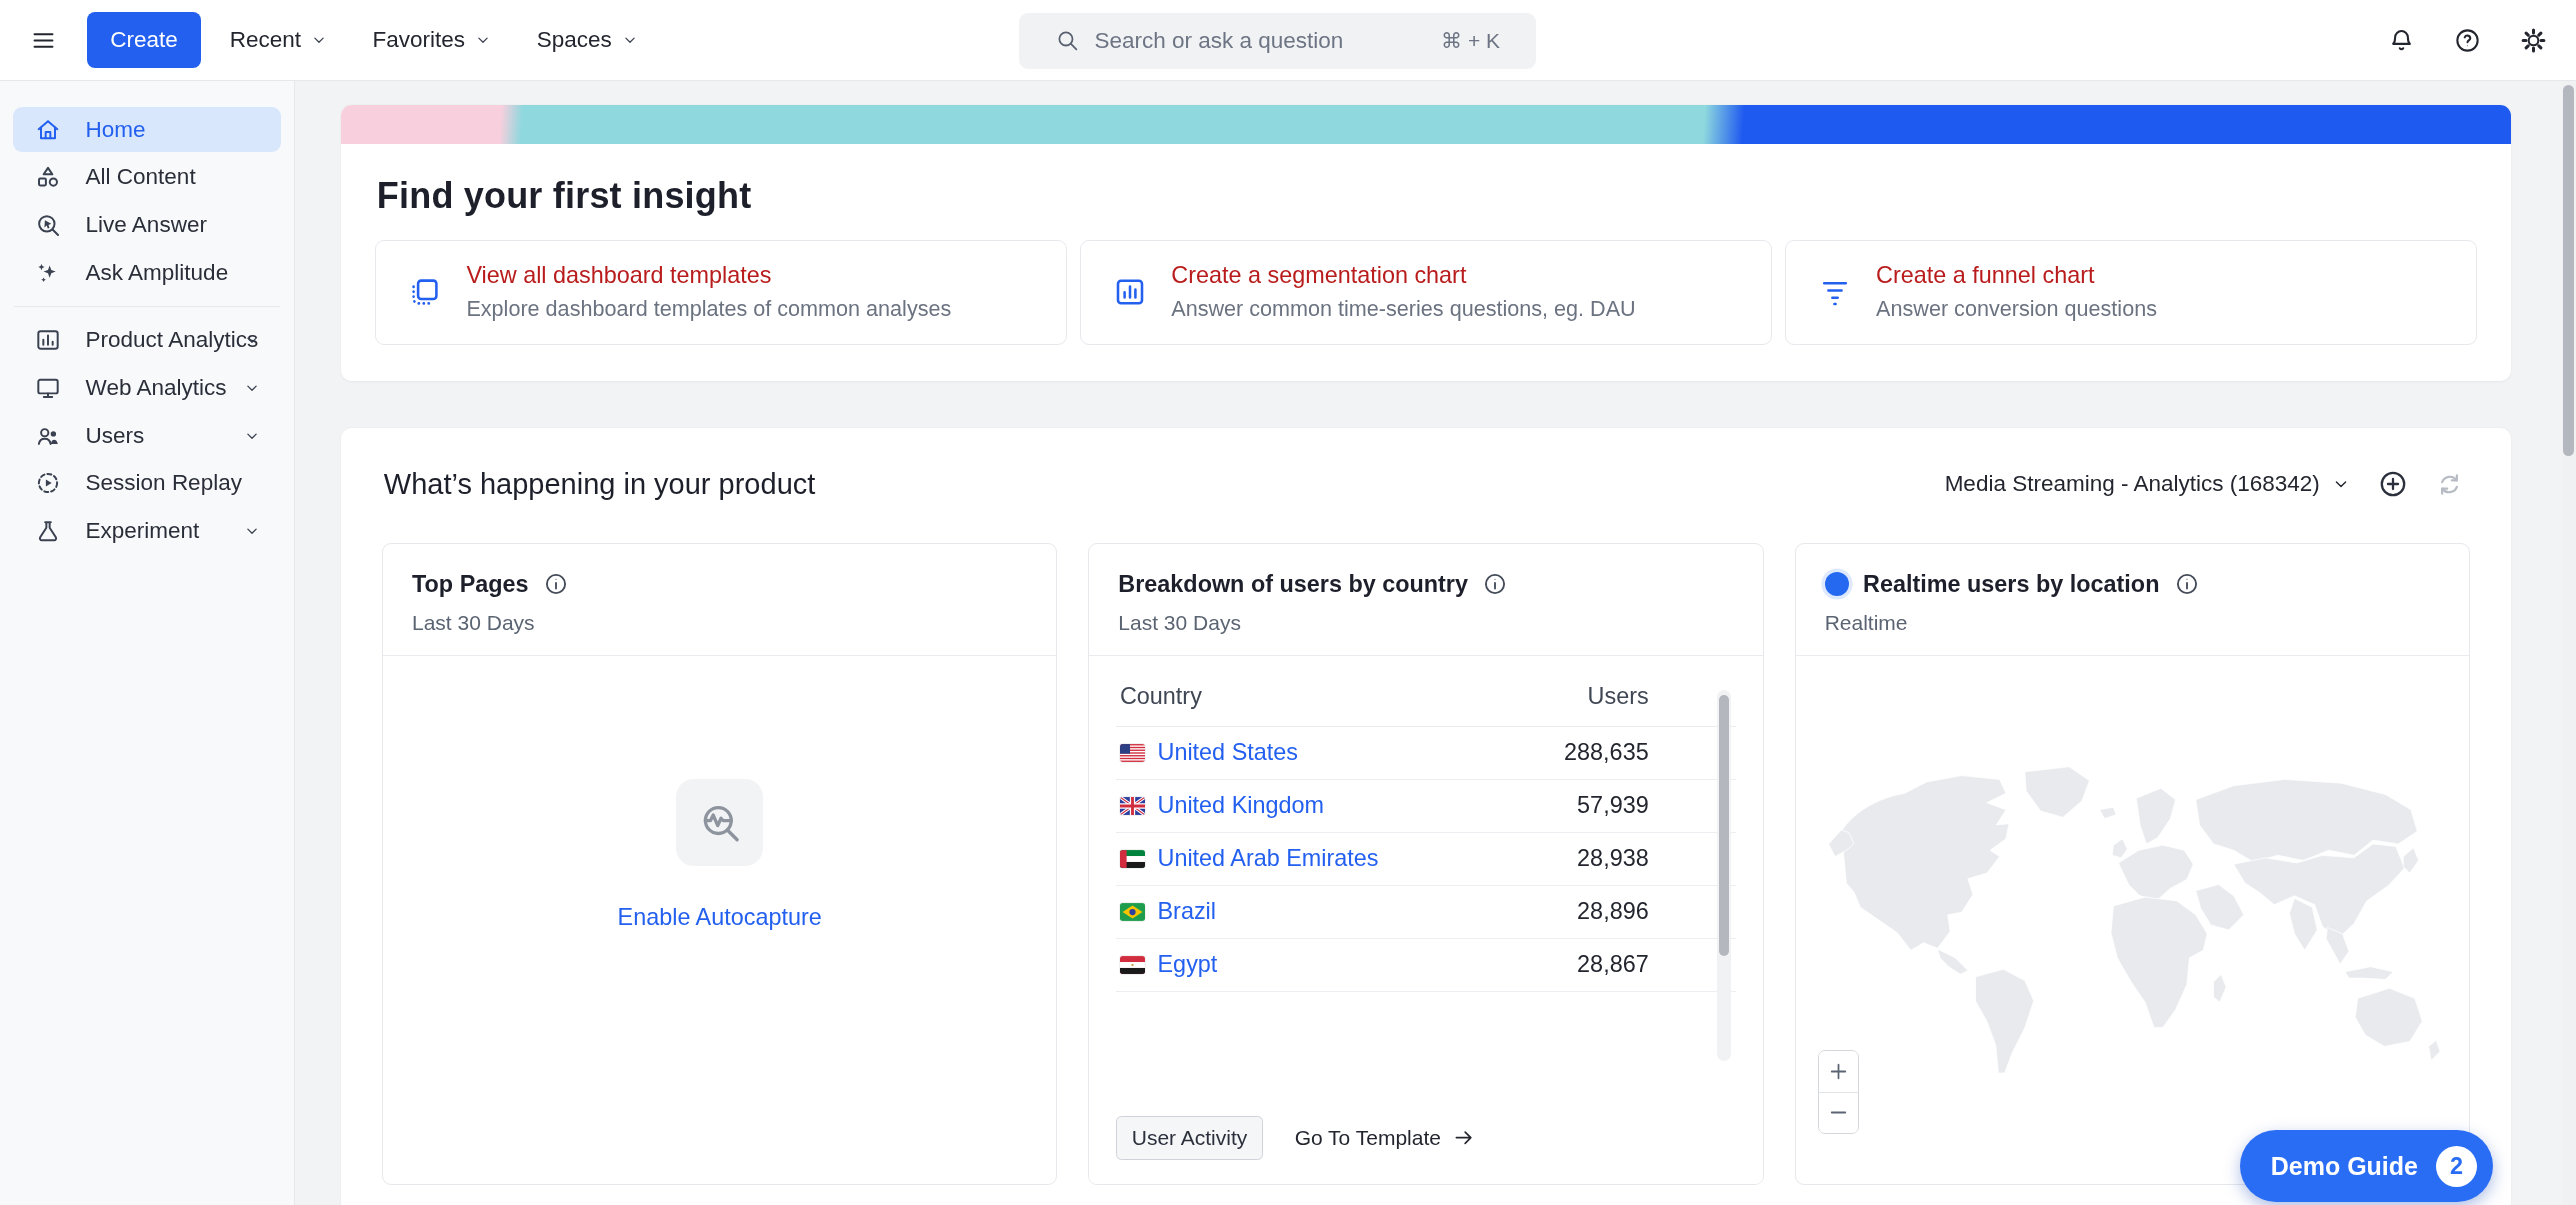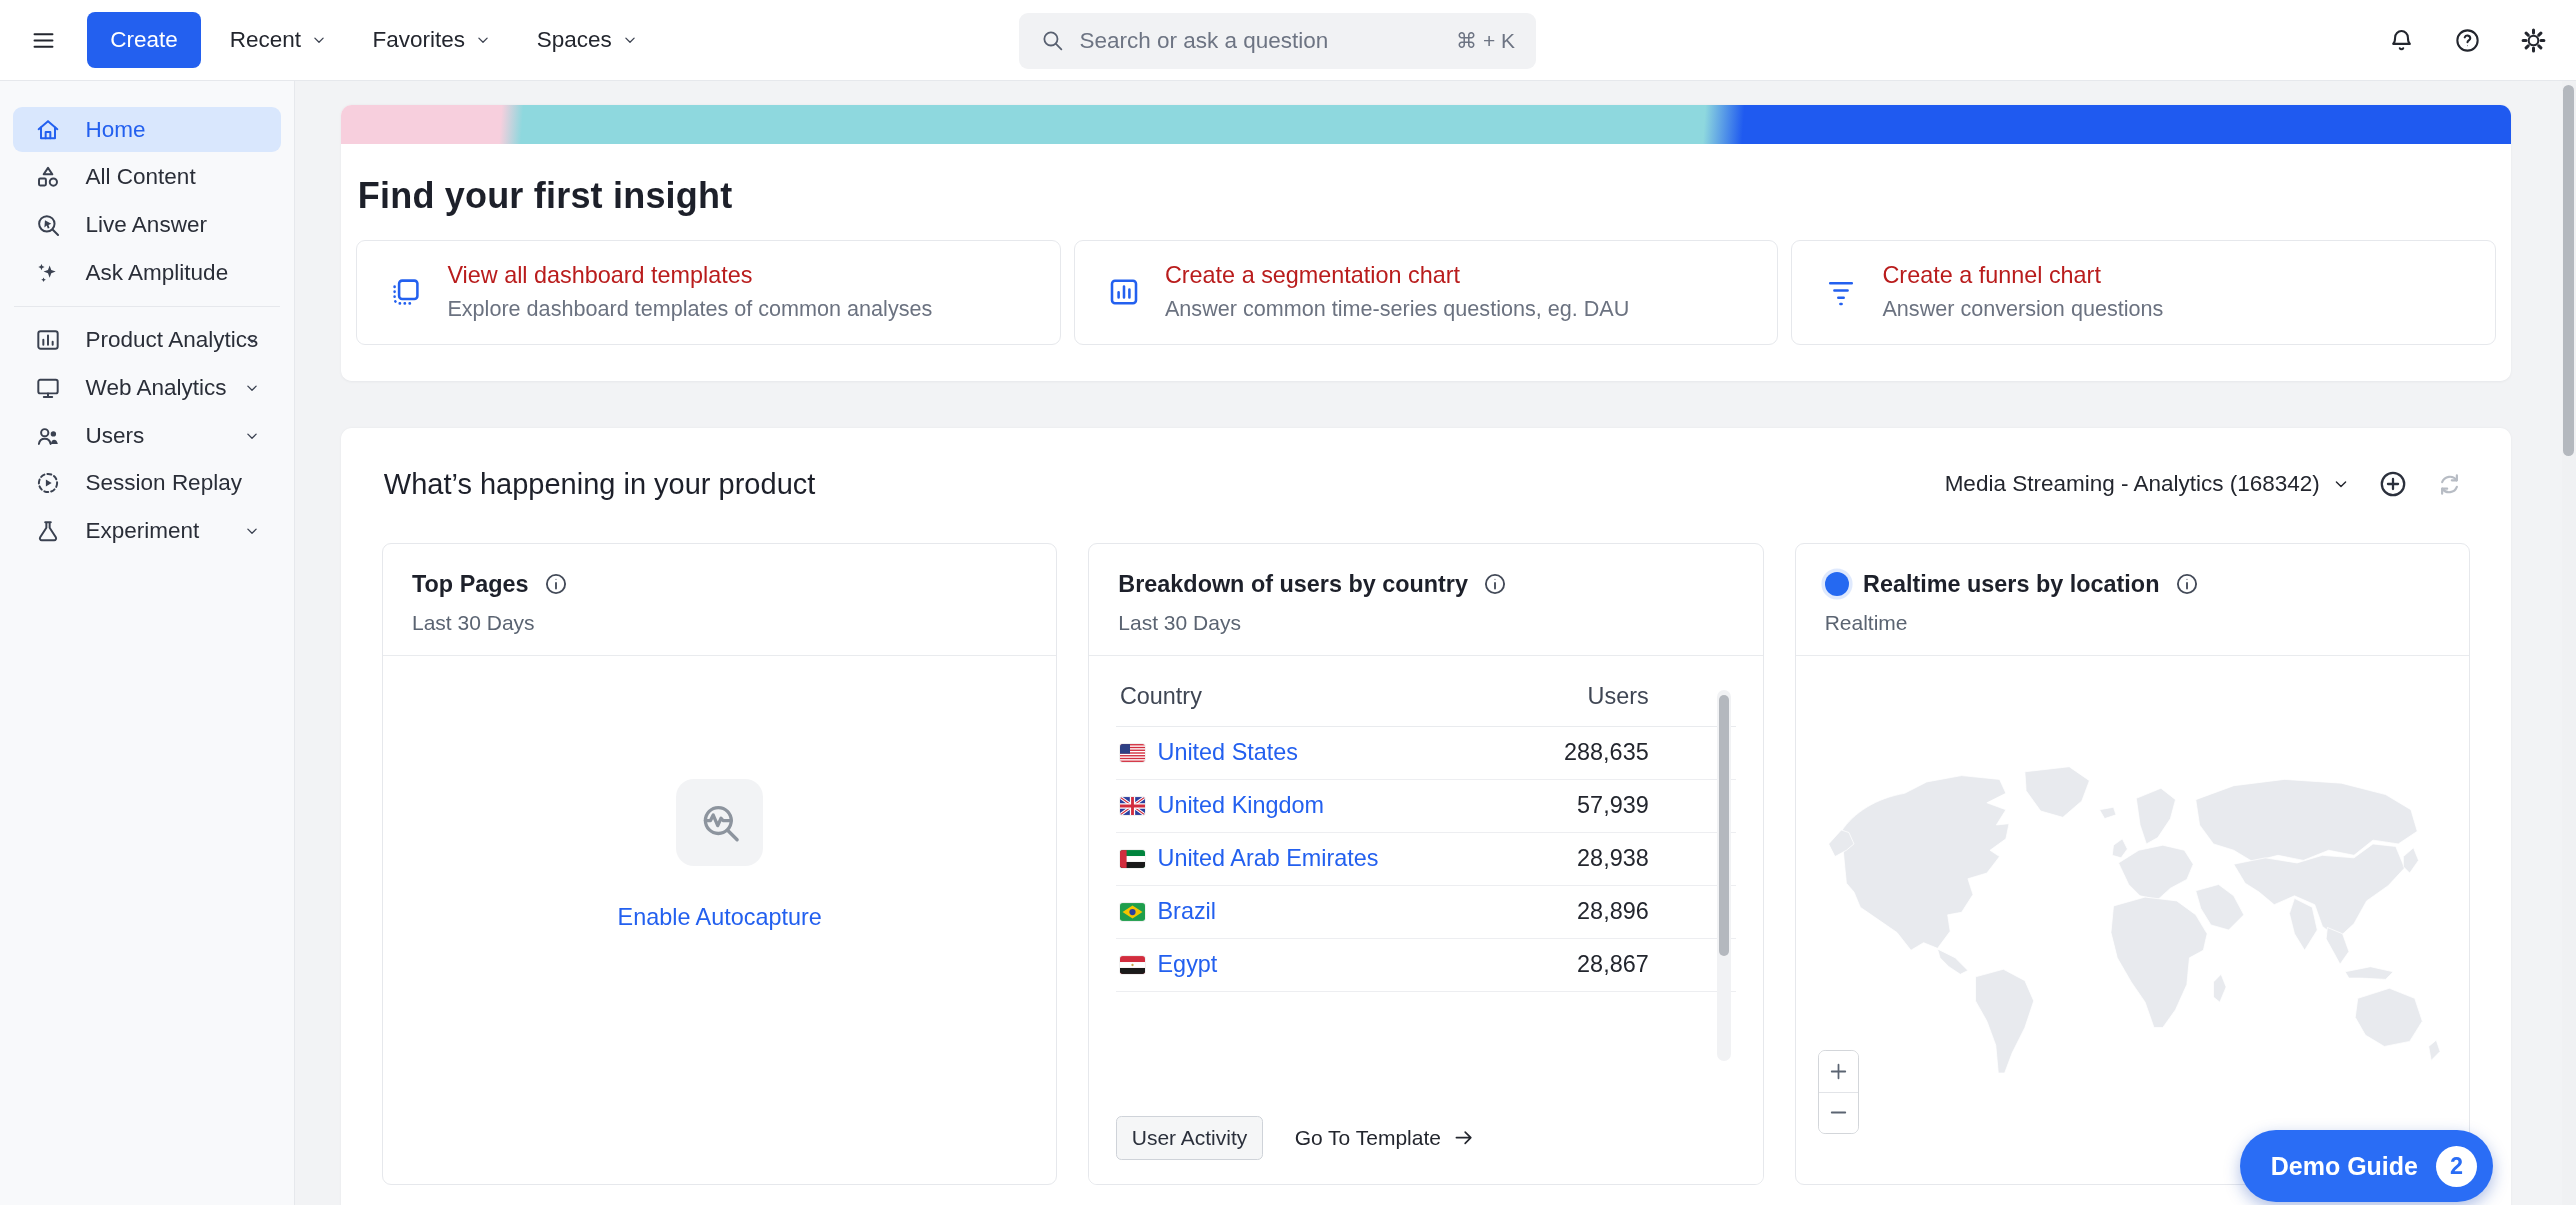--- a/index.html
+++ b/index.html
@@ -13,21 +13,21 @@
   svg{display:block;}
   .ic{display:inline-flex;align-items:center;justify-content:center;flex:none;}
   .ic svg{stroke:currentColor;fill:none;stroke-width:1.7;stroke-linecap:round;stroke-linejoin:round;}
 
   
   .topbar{position:absolute;left:0;top:0;width:2576px;height:81px;background:#fff;border-bottom:0.9px solid var(--border);display:flex;align-items:center;padding:0 0 0 23.4px;z-index:20;}
   .hamburger{width:40px;height:40px;border-radius:7.2px;display:flex;align-items:center;justify-content:center;color:#23262e;cursor:pointer;margin-right:23.4px;}
   .create-btn{height:56px;padding:0 23.4px;background:var(--accent);color:#fff;border:none;border-radius:8px;font-size:22.5px;font-family:inherit;cursor:pointer;}
   .top-menu{display:flex;align-items:center;gap:9px;font-size:22.5px;color:#23262e;padding:0 16px;height:50px;border-radius:8px;cursor:pointer;margin-left:12.6px;}
   .top-menu .ic{color:#3c4250;}
-  .searchbar{position:absolute;left:1019px;top:12.6px;width:517px;height:56px;background:#f1f2f4;border-radius:9px;display:flex;align-items:center;padding:0 21px;gap:14.4px;cursor:text;}
+  .searchbar{position:absolute;left:1019px;top:12.6px;width:517px;height:56px;background:#f1f2f4;border-radius:9px;display:flex;align-items:center;padding:0 36px;gap:14.4px;cursor:text;}
   .searchbar .ic{color:#586070;}
   .search-ph{flex:1;font-size:22.5px;color:#6d7483;white-space:nowrap;}
   .search-kbd{font-size:21px;color:#6d7483;white-space:nowrap;}
   .top-right{position:absolute;right:21.6px;top:0;height:81px;display:flex;align-items:center;gap:25px;}
   .top-icon{width:41px;height:41px;border-radius:7.2px;display:flex;align-items:center;justify-content:center;color:#23262e;cursor:pointer;}
 
   
   .sidebar{position:absolute;left:0;top:81px;width:295px;height:1125px;background:var(--sidebar-bg);border-right:0.9px solid var(--border);padding-top:23.4px;z-index:10;}
   .side-item{position:relative;display:flex;align-items:center;gap:23.4px;height:45px;margin:2.7px 12.6px;padding:0 21.6px;border-radius:9px;font-size:22.5px;color:#2a2e38;cursor:pointer;}
   .side-item .ic{color:#3a4150;}
@@ -35,21 +35,21 @@
   .side-item.active .ic{color:var(--accent);}
   .side-item .chev{position:absolute;right:20px;color:#3a4150;}
   .side-divider{height:0.9px;background:var(--border);margin:10.8px 14.4px;}
 
   
   .main{position:absolute;left:295px;top:81px;width:2281px;height:1125px;padding:24px 65px 0 46px;}
 
   
   .banner{width:2170px;background:#fff;border-radius:10.8px;box-shadow:0 0.9px 2.7px rgba(20,24,40,.05);overflow:hidden;}
   .banner-strip{height:39px;background:linear-gradient(94deg,var(--banner-pink) 0%,var(--banner-pink) 7.4%,var(--banner-teal) 8.4%,var(--banner-teal) 62.8%,var(--banner-blue) 64.6%,var(--banner-blue) 100%);}
-  .banner-body{padding:31px 15px 36px;}
+  .banner-body{padding:31px 34px 36px;}
   .banner-title{font-size:36px;font-weight:600;letter-spacing:0.2px;color:#1d202a;margin-left:1.8px;}
   .banner-cards{display:flex;gap:12.6px;margin-top:22.5px;}
   .banner-card{flex:1;height:105px;border:0.9px solid var(--border);border-radius:9px;background:#fff;display:flex;align-items:center;padding:0 31px;gap:23.4px;cursor:pointer;}
   .banner-card .ic{color:var(--accent);}
   .bc-title{font-size:23.4px;font-weight:500;color:#b91c1c;}
   .bc-desc{font-size:21.6px;color:var(--gray);margin-top:6.3px;}
 
   
   .section{width:2170px;background:#fff;border-radius:10.8px;box-shadow:0 0.9px 2.7px rgba(20,24,40,.05);margin-top:47px;padding:36px 41px 43px;height:829px;}
   .section-head{display:flex;align-items:center;justify-content:space-between;padding:0 0 0 1.8px;}

